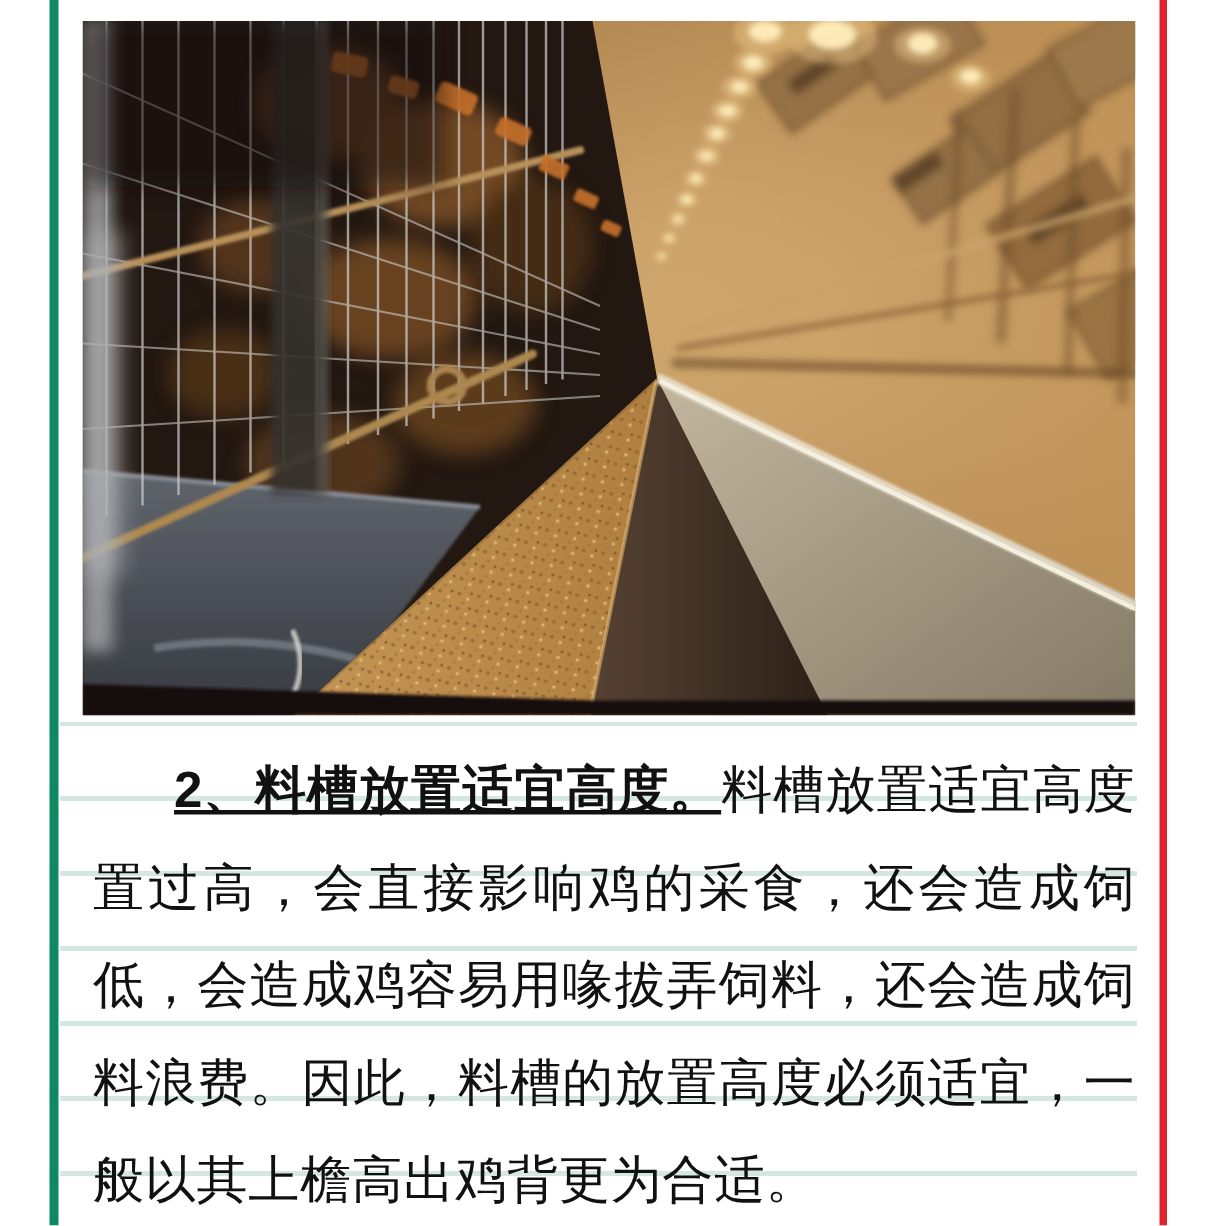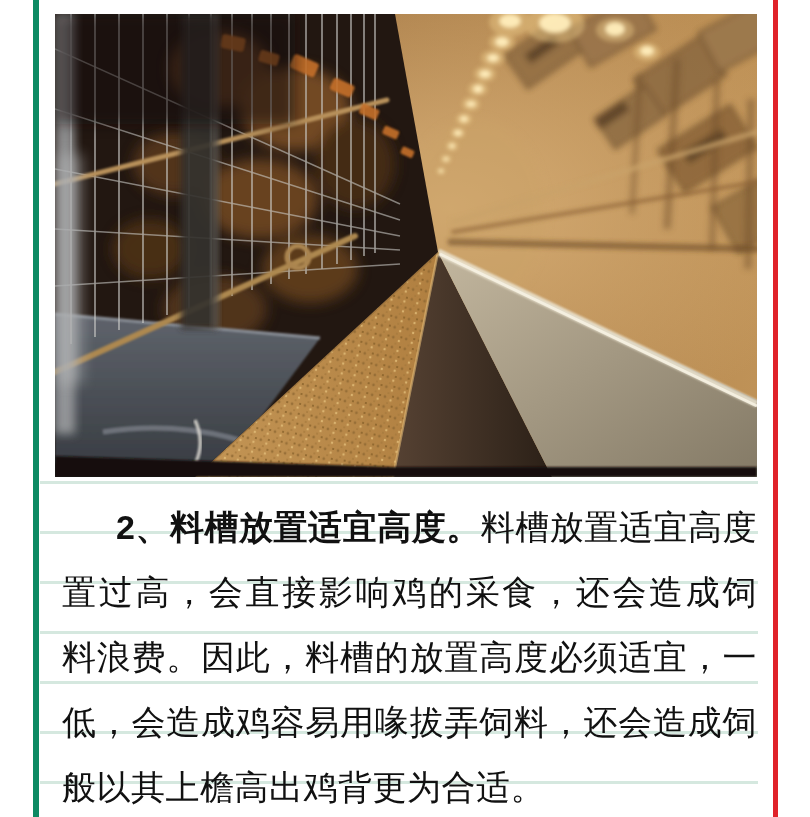--- a/index.html
+++ b/index.html
@@ -24,21 +24,21 @@
     position:absolute;left:62px;top:495px;width:695px;
     color:var(--text);font-size:34px;
   }
   .pline{
     margin:0;height:65px;line-height:65px;
     text-align:justify;text-align-last:justify;text-justify:inter-character;
     letter-spacing:0.5px;white-space:normal;overflow:hidden;
   }
   .pline.first{text-indent:54px;}
   .pline.last{text-align-last:left;}
-  .pline b{font-weight:bold;}
+  .pline b{font-weight:bold;text-decoration:underline;}
 </style>
 </head>
 <body>
 
 <div class="green-line"></div>
 <div class="red-line"></div>
 <div class="ruled"></div>
 
 <figure class="photo">
   <svg width="702" height="463" viewBox="0 0 702 463" xmlns="http://www.w3.org/2000/svg">
@@ -239,16 +239,16 @@
       </g>
     </g>
 
     <path d="M0,442 L340,453 L702,453 L702,463 L0,463 Z" fill="#17100c" filter="url(#b1)"></path>
   </svg>
 </figure>
 
 <div class="article">
   <p class="pline first"><b>2、料槽放置适宜高度。</b><span>料槽放置适宜高度</span></p>
   <p class="pline">置过高，会直接影响鸡的采食，还会造成饲</p>
+  <p class="pline">低，会造成鸡容易用喙拔弄饲料，还会造成饲</p>
   <p class="pline">料浪费。因此，料槽的放置高度必须适宜，一</p>
-  <p class="pline">低，会造成鸡容易用喙拔弄饲料，还会造成饲</p>
   <p class="pline last">般以其上檐高出鸡背更为合适。</p>
 </div>
 
 </body></html>

